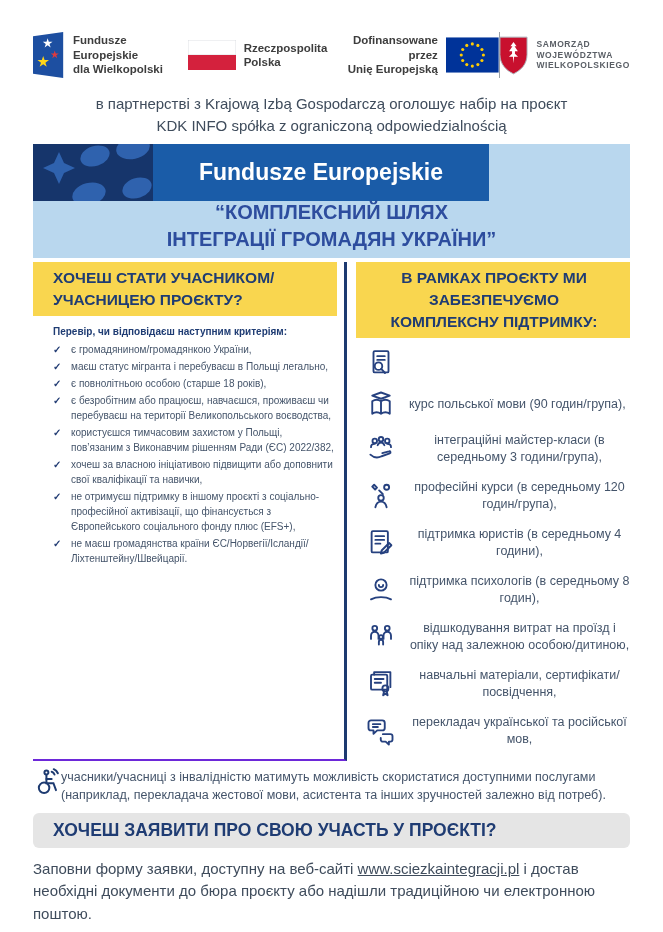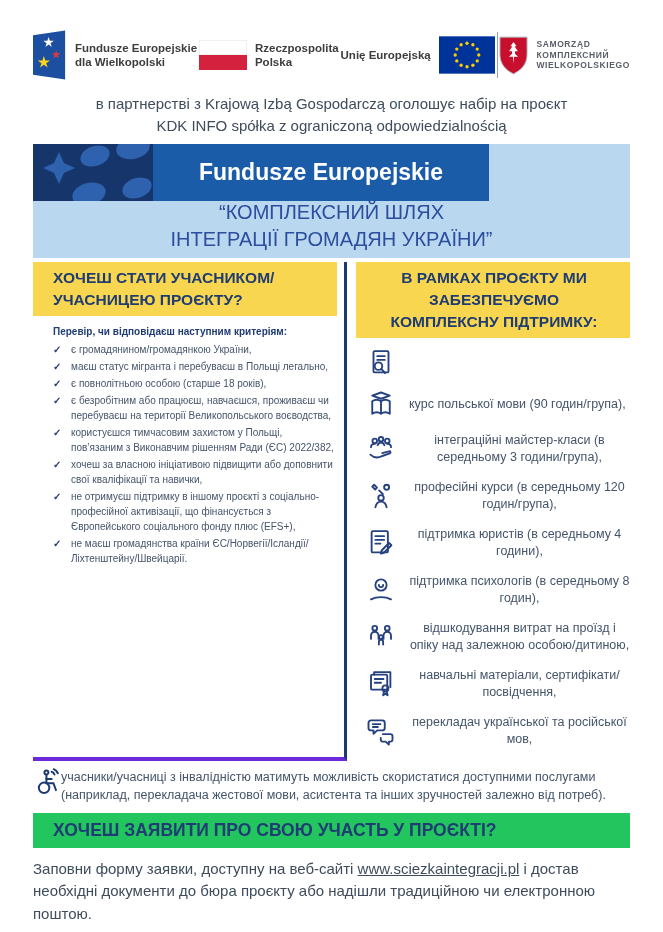--- a/index.html
+++ b/index.html
@@ -19,25 +19,25 @@
   
   .intro { margin-top: 9px; text-align: center; font-size: 15px; color: #3f4c5c; line-height: 1.45; }
 
   
   .banner { position: relative; margin: 7px 33px 0; height: 114px; background: #b9d7ee; }
   .banner-deco { position: absolute; left: 0; top: 0; width: 120px; height: 57px; display: block; }
   .banner-program { position: absolute; left: 120px; top: 0; width: 336px; height: 57px;
                     background: #1a5ca8; color: #fff; font-size: 23px; font-weight: bold;
                     display: flex; align-items: center; justify-content: center; }
   .banner-title { position: absolute; left: 0; right: 0; bottom: 5px; text-align: center;
-                  color: #2d4d9e; font-weight: normal; font-size: 20px; line-height: 1.35; }
+                  color: #2d4d9e; font-weight: bold; font-size: 20px; line-height: 1.35; }
 
   
   .cols { display: flex; margin: 4px 33px 0; align-items: stretch; }
-  .col-left { width: 314px; border-right: 3px solid #1d3a70; border-bottom: 4px solid #6d28d9; }
+  .col-left { width: 314px; border-right: 3px solid #1d3a70; border-bottom: 2px solid #6d28d9; }
   .col-right { flex: 1; padding-left: 9px; text-align: center; }
   .yellow-hd { background: #f9d64f; color: #1f3c73; font-weight: bold;
                font-size: 15.5px; line-height: 1.42; padding: 5px 8px 5px 20px; }
   .col-left .yellow-hd { margin-right: 7px; }
   .col-right .yellow-hd { padding-left: 10px; }
   .criteria { padding: 8px 10px 12px 20px; font-size: 10px; line-height: 1.5; }
   .criteria-intro { font-weight: bold; color: #1f3c73; margin-bottom: 3px; }
   .crit-item { display: flex; gap: 6px; margin-top: 2px; }
   .check { color: #203a72; font-weight: bold; flex: 0 0 12px; }
   .benefits { padding: 10px 0 0 10px; }
@@ -47,22 +47,22 @@
   .bicon svg { stroke: #26417f; fill: none; stroke-width: 1.5;
                stroke-linecap: round; stroke-linejoin: round; width: 30px; height: 30px; }
 
   
   .access { display: flex; gap: 0; margin: 7px 33px 0; align-items: flex-start; }
   .access-icon svg { width: 28px; height: 28px; stroke: #1d3a70; fill: none;
                      stroke-width: 1.7; stroke-linecap: round; }
   .access-text { font-size: 12.5px; line-height: 1.45; color: #44546a; }
 
   
-  .apply-hd { margin: 9px 33px 0; background: #22c55e; color: #1f3c73; font-weight: bold;
-              font-size: 17.5px; padding: 7px 20px; }
+  .apply-hd { margin: 9px 33px 0; background: #e5e5e5; color: #1f3c73; font-weight: bold;
+              font-size: 17.5px; padding: 7px 20px; border-radius: 6px; }
   .apply-text { margin: 10px 33px 0; font-size: 15px; line-height: 1.5; color: #3f4c5c; }
   .apply-text a { color: #3f4c5c; text-decoration: underline; }
 </style>
 </head>
 <body>
 
 <svg width="0" height="0" style="position:absolute">
   <defs>
     <path id="starp" d="M5 0L6.18 3.64H10l-3.1 2.25L8.09 9.5 5 7.25 1.91 9.5l1.19-3.61L0 3.64h3.82Z"></path>
   </defs>
@@ -88,20 +88,21 @@
         <rect width="48" height="15" fill="#ffffff" stroke="#c9ced4" stroke-width="0.6"></rect>
         <rect y="15" width="48" height="15" fill="#d4213d"></rect>
       </svg>
       <div class="logo-text">
         <div>Rzeczpospolita</div>
           <div>Polska</div>
       </div>
     </div>
     <div class="logo logo-eu">
       <div class="logo-text">
+        <div>Dofinansowane przez</div>
           <div>Unię Europejską</div>
       </div>
       <svg width="56" height="38" viewBox="0 0 57 38">
         <rect width="57" height="38" fill="#003399"></rect>
         <g fill="#ffcc00">
           <circle cx="40.5" cy="19" r="1.7"></circle>
             <circle cx="38.9" cy="25" r="1.7"></circle>
           <circle cx="34.5" cy="29.4" r="1.7"></circle>
             <circle cx="28.5" cy="31" r="1.7"></circle>
           <circle cx="22.5" cy="29.4" r="1.7"></circle>
@@ -116,21 +117,21 @@
       </svg>
     </div>
     <div class="vdivider"></div>
     <div class="logo logo-region">
       <svg width="29" height="39" viewBox="0 0 30 40">
         <path d="M1 1h28v18c0 10-6.2 16.2-14 20C7.2 35.2 1 29 1 19z" fill="#c8102e" stroke="#aab2ba"></path>
         <path d="M15 6l3.2 4.5h-2.1l3.4 5h-3v2.6l3.2 3.2h-4.1L15 28l-.6-6.7h-4.1l3.2-3.2v-2.6h-3l3.4-5h-2.1z" fill="#ffffff"></path>
       </svg>
       <div class="logo-text">
         <div>SAMORZĄD</div>
-        <div>КОМПЛЕКСНИЙ</div>
+        <div>WOJEWÓDZTWA</div>
         <div>WIELKOPOLSKIEGO</div>
       </div>
     </div>
   </div>
 
   <div class="intro">
     <div>в партнерстві з Krajową Izbą Gospodarczą оголошує набір на проєкт</div>
     <div>KDK INFO spółka z ograniczoną odpowiedzialnością</div>
   </div>
 

